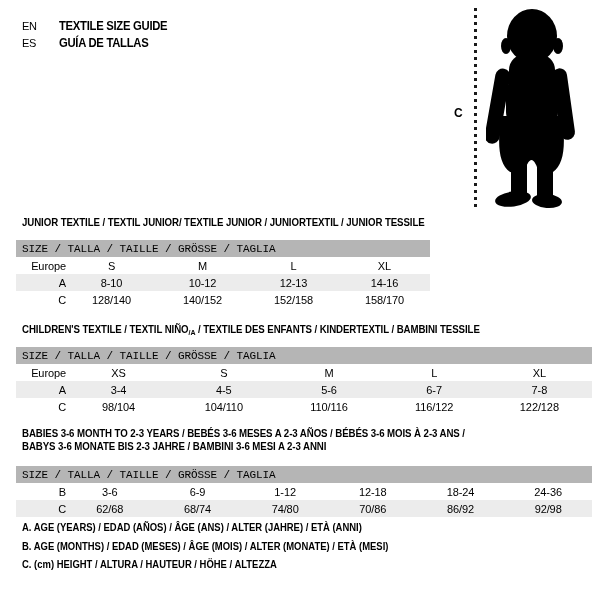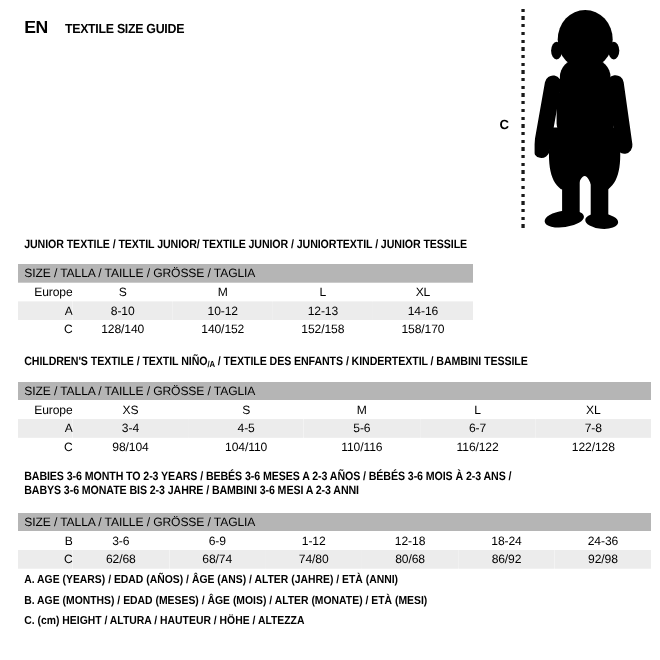--- a/index.html
+++ b/index.html
@@ -10,21 +10,21 @@
     color: #000000;
     font-family: "Liberation Sans", sans-serif;
     overflow: hidden;
   }
   .abs { position: absolute; }
 
   
   .lang-list { left: 22px; top: 17px; }
   .lang-row { display: flex; height: 17px; align-items: center; }
   .lang-code {
-    width: 37px; font-weight: bold; font-size: 16px; letter-spacing: -0.3px;
+    width: 37px; font-weight: normal; font-size: 11px; letter-spacing: -0.3px;
   }
   .lang-title {
     font-weight: bold; font-size: 12px; letter-spacing: -0.3px; white-space: nowrap;
     transform: scaleX(0.94); transform-origin: 0 50%;
   }
 
   
   .measure-line {
     left: 474px; top: 8px; width: 3px; height: 202px;
     background: repeating-linear-gradient(to bottom, #1a1a1a 0 3px, transparent 3px 7px);
@@ -49,41 +49,45 @@
   .size-table {
     border-collapse: collapse; table-layout: fixed;
     font-size: 11px; letter-spacing: -0.1px;
   }
   .size-table td {
     height: 17px; padding: 0; text-align: center; vertical-align: middle;
     white-space: nowrap; overflow: hidden;
   }
   .size-table td.lbl { text-align: right; padding-left: 6px; }
   .size-table tr.thead td {
-    background: #b5b5b5; text-align: left; padding-left: 6px;
+    background: #b5b5b5; text-align: left; padding-left: 6px; font-family: Liberation Mono, monospace;
   }
   .size-table tr.r-alt td { background: #ececec; }
   .t-junior   { left: 16px; top: 240px; width: 414px; }
   .t-children { left: 16px; top: 347px; width: 576px; }
   .t-babies   { left: 16px; top: 466px; width: 576px; }
 
   
   .notes { left: 22px; top: 518px; }
   .note {
     font-weight: bold; font-size: 10.5px; line-height: 18.5px; white-space: nowrap;
     transform: scaleX(0.9); transform-origin: 0 50%;
   }
 </style>
 </head>
 <body>
 
 <div class="abs lang-list">
   <div class="lang-row">
     <span class="lang-code">EN</span>
     <span class="lang-title">TEXTILE SIZE GUIDE</span>
+  </div>
+  <div class="lang-row">
+    <span class="lang-code">ES</span>
+    <span class="lang-title">GUÍA DE TALLAS</span>
   </div>
 </div>
 
 <div class="abs measure-line"></div>
 <span class="abs measure-label">C</span>
 <svg class="abs baby-svg" width="90" height="202" viewBox="0 0 90 202" aria-hidden="true">
   <g fill="#000000">
     <ellipse cx="46" cy="28" rx="25" ry="27"></ellipse>
     <ellipse cx="20" cy="38" rx="5" ry="8"></ellipse>
     <ellipse cx="72" cy="38" rx="5" ry="8"></ellipse>
@@ -202,21 +206,21 @@
     <td>1-12</td>
     <td>12-18</td>
     <td>18-24</td>
     <td>24-36</td>
   </tr>
   <tr class="r-alt">
     <td class="lbl">C</td>
     <td>62/68</td>
     <td>68/74</td>
     <td>74/80</td>
-    <td>80/68</td>
+    <td>70/86</td>
     <td>86/92</td>
     <td>92/98</td>
   </tr>
 </tbody>
   </table>
 
 <div class="abs notes">
   <div class="note">A. AGE (YEARS) / EDAD (AÑOS) / ÂGE (ANS) / ALTER (JAHRE) / ETÀ (ANNI)</div>
   <div class="note">B. AGE (MONTHS) / EDAD (MESES) / ÂGE (MOIS) / ALTER (MONATE) / ETÀ (MESI)</div>
   <div class="note">C. (cm) HEIGHT / ALTURA / HAUTEUR / HÖHE / ALTEZZA</div>

